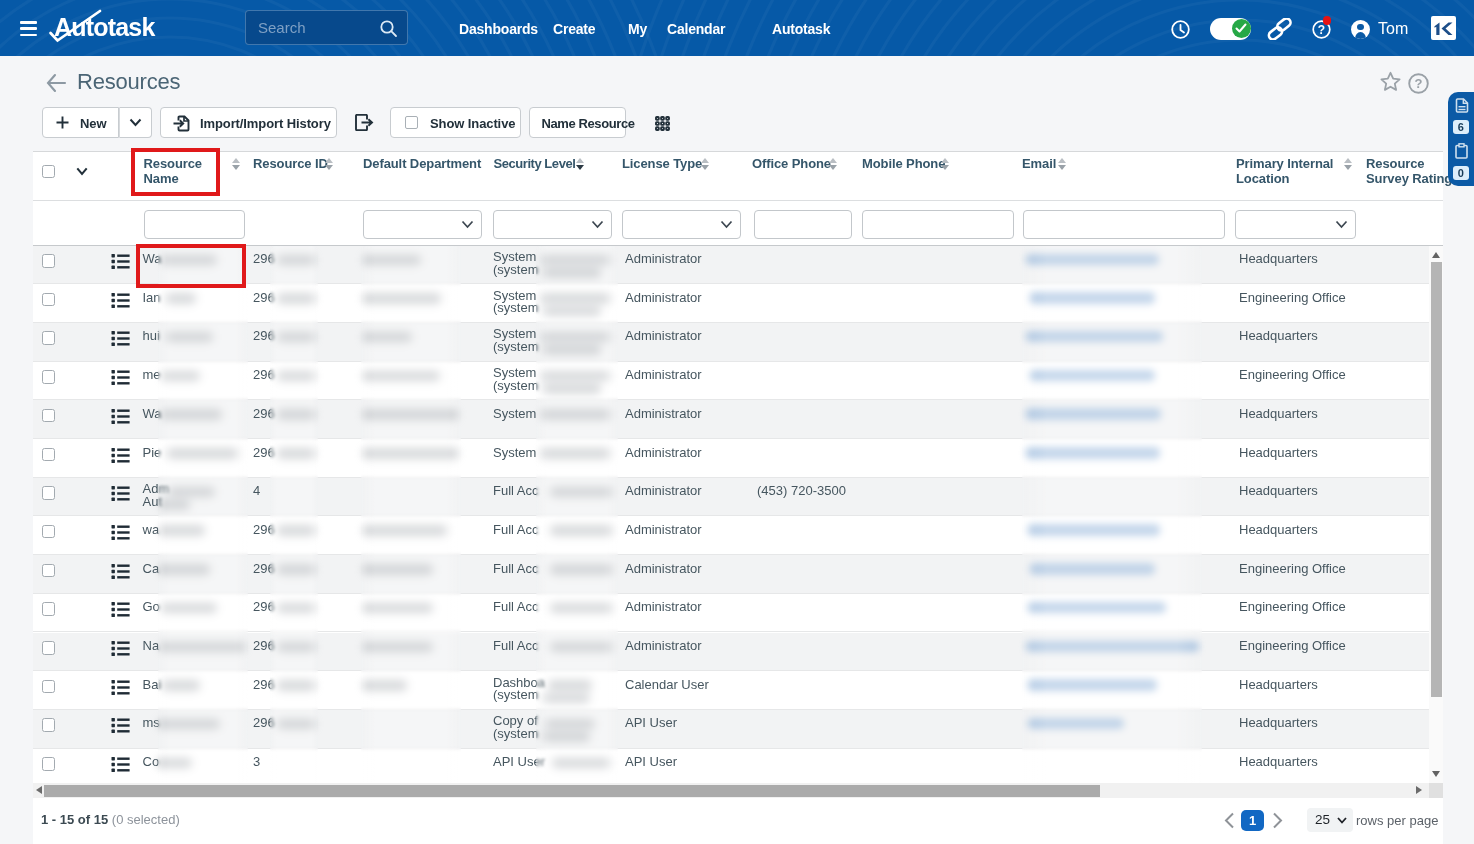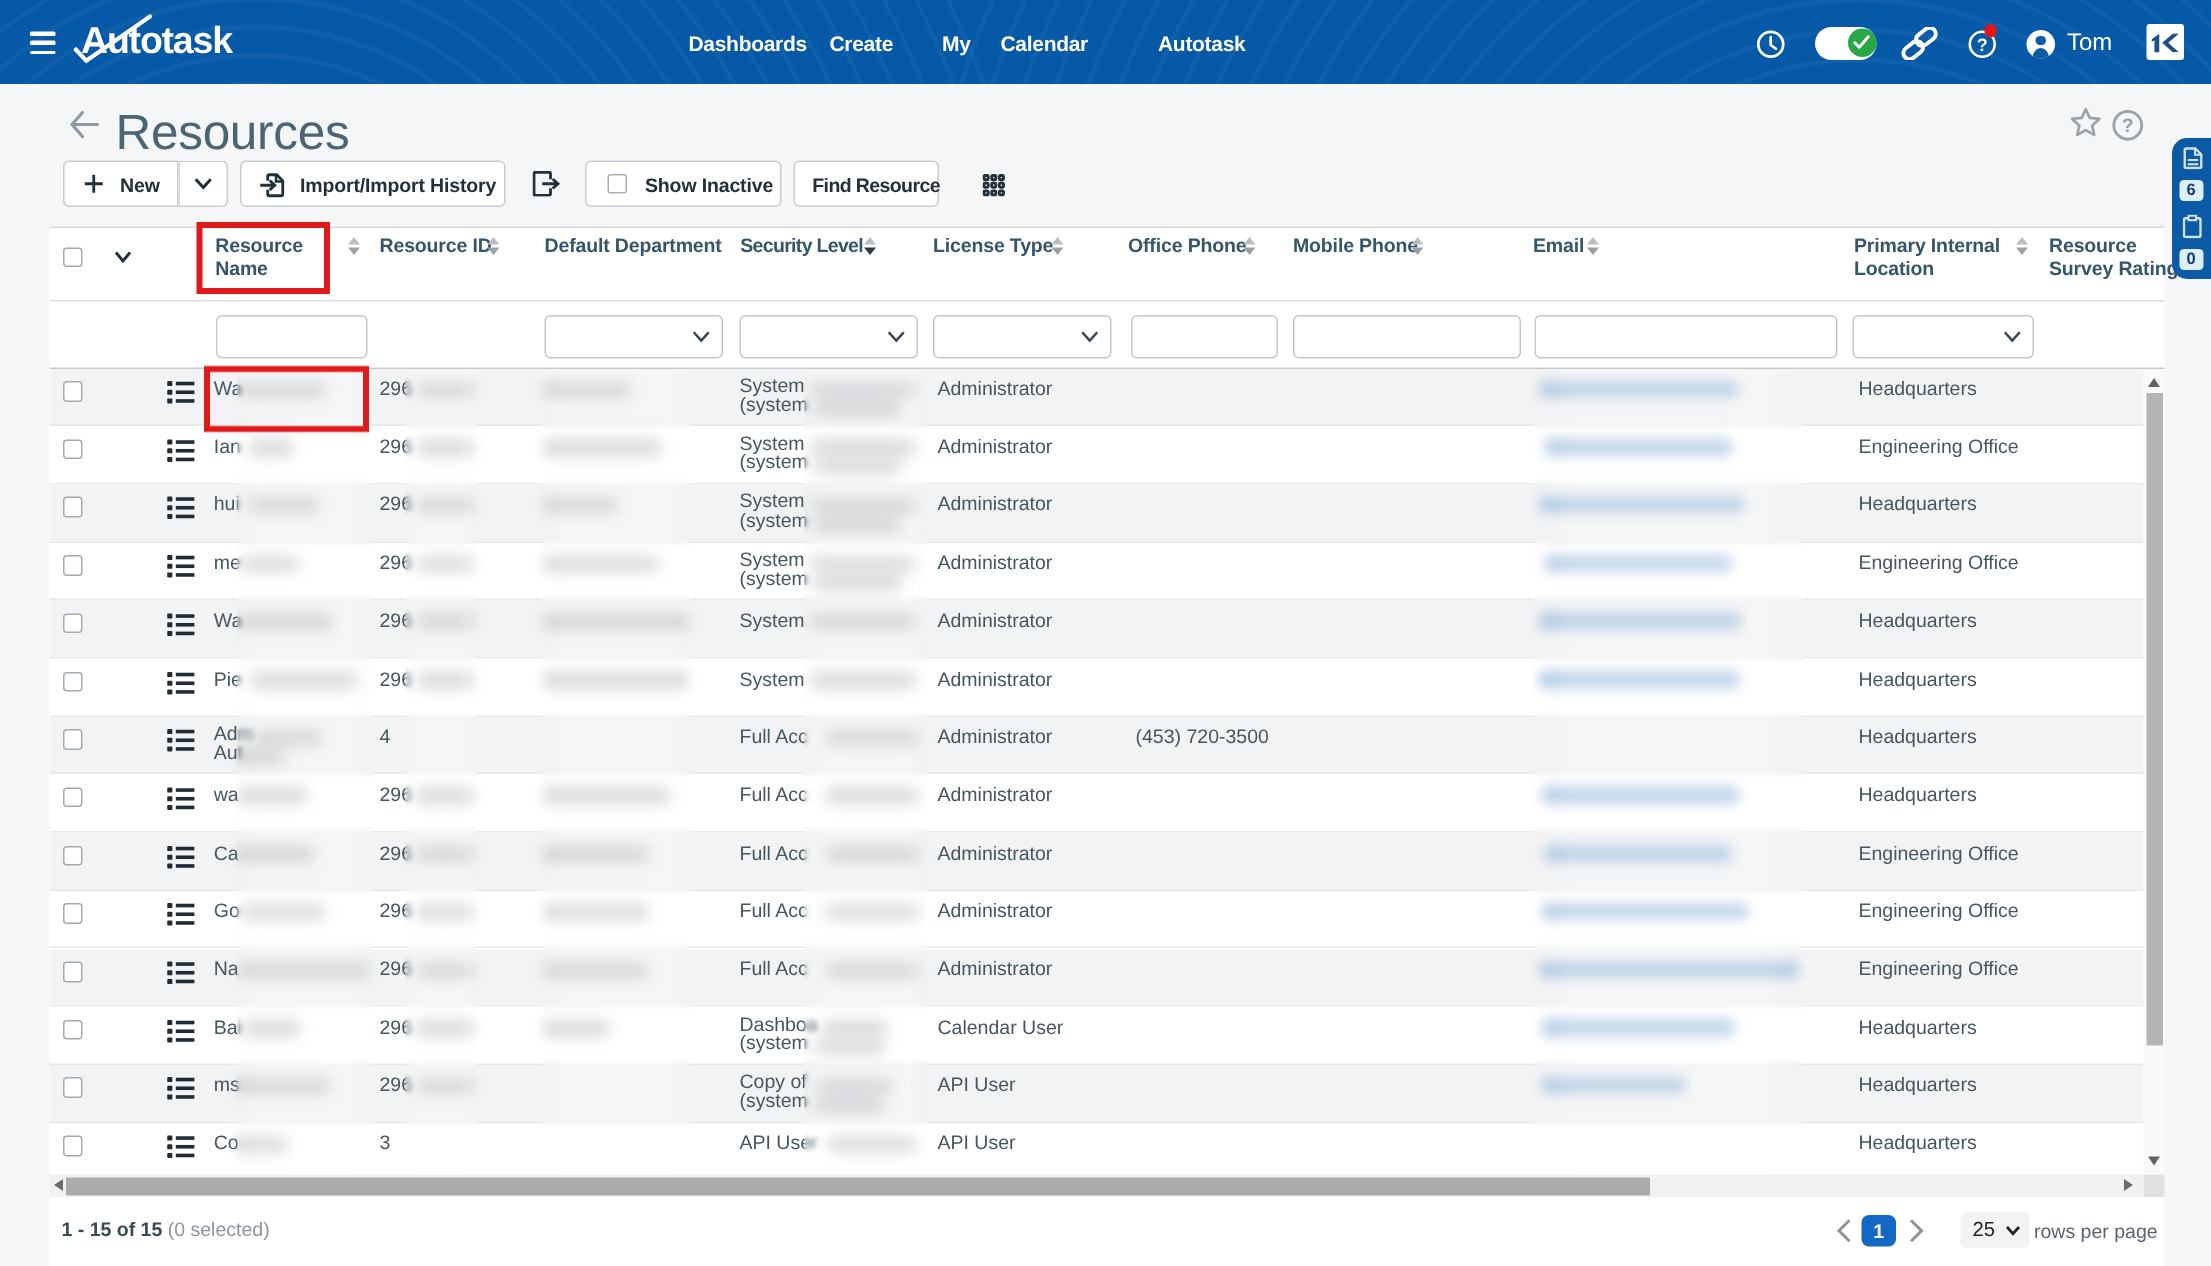--- a/index.html
+++ b/index.html
@@ -4,21 +4,21 @@
 * { margin:0; padding:0; box-sizing:border-box; }
 html,body { width:1474px; height:844px; overflow:hidden; font-family:"Liberation Sans", sans-serif; background:#f5f6f8; -webkit-font-smoothing:antialiased; }
 .abs { position:absolute; }
 #stage { position:relative; width:1474px; height:844px; }
 
 #topbar { position:absolute; left:0; top:0; width:1474px; height:56px; background:#0659a7; overflow:hidden; }
 #topbar .nav { position:absolute; top:21px; color:#fff; font-size:14px; font-weight:700; letter-spacing:-0.2px; }
 #search { position:absolute; left:245px; top:10px; width:163px; height:35px; background:#07498c; border:1px solid rgba(160,195,228,0.38); border-radius:4px; }
 #search .ph { position:absolute; left:12px; top:8px; font-size:15px; color:#7fa0c4; }
 
-#title { position:absolute; left:77px; top:69px; font-size:33px; color:#4b6575; letter-spacing:-0.2px; }
+#title { position:absolute; left:77px; top:69px; font-size:22px; color:#4b6575; letter-spacing:-0.2px; }
 
 .btn { position:absolute; top:107px; height:31px; background:#fff; border:1px solid #c8ccd0; border-radius:4px; }
 .btxt { position:absolute; top:116px; font-size:13px; font-weight:700; color:#22303a; letter-spacing:-0.1px; white-space:nowrap; }
 
 #tablecard { position:absolute; left:33px; top:151px; width:1410px; height:647px; background:#fff; border-top:1px solid #d6d8da; }
 .hd { position:absolute; font-size:13px; font-weight:700; color:#35566a; line-height:15px; letter-spacing:-0.1px; }
 .finp { position:absolute; height:29px; background:#fff; border:1px solid #c3c7cb; border-radius:4px; }
 .fsel { position:absolute; height:29px; background:#fff; border:1px solid #c3c7cb; border-radius:4px; }
 .row { position:absolute; left:33px; width:1396px; border-bottom:1px solid #e6e7e8; }
 .cb { position:absolute; width:13.5px; height:13.5px; border:1.5px solid #a3aab0; border-radius:2.5px; background:#fff; }
@@ -90,20 +90,27 @@
 
   <div class="abs" style="left:19.5px;top:21px;width:17.3px;height:2.6px;background:#fff;border-radius:1px"></div>
   <div class="abs" style="left:19.5px;top:27.4px;width:17.3px;height:2.6px;background:#fff;border-radius:1px"></div>
   <div class="abs" style="left:19.5px;top:33.8px;width:17.3px;height:2.6px;background:#fff;border-radius:1px"></div>
 
   <div class="abs" style="left:54px;top:13px;color:#fff;font-size:25px;font-weight:700;letter-spacing:-0.8px">Autotask</div>
   <svg class="abs" style="left:44px;top:6px" width="70" height="44" viewBox="0 0 70 44">
     <path d="M6.5 27 L13.5 34.5 L56 5" fill="none" stroke="#fff" stroke-width="2.7" stroke-linecap="round"></path>
   </svg>
 
+  <div id="search">
+        <span class="ph">Search</span>
+    <svg style="position:absolute;right:9px;top:8px" width="19" height="19" viewBox="0 0 19 19">
+          <circle cx="8" cy="8" r="5.7" fill="none" stroke="#dce9f5" stroke-width="1.8"></circle>
+          <line x1="12.2" y1="12.2" x2="17" y2="17" stroke="#dce9f5" stroke-width="1.8" stroke-linecap="round"></line>
+        </svg>
+  </div>
 
   <div class="nav" style="left:459px">Dashboards</div>
   <div class="nav" style="left:553px">Create</div>
   <div class="nav" style="left:628px">My</div>
   <div class="nav" style="left:667px">Calendar</div>
   <div class="nav" style="left:772px">Autotask</div>
 
   <svg class="abs" style="left:1171px;top:20px" width="19" height="19" viewBox="0 0 19 19">
     <circle cx="9.5" cy="9.5" r="8.3" fill="none" stroke="#fff" stroke-width="1.8"></circle>
     <path d="M9.5 4.8 L9.5 10 L13 12.5" fill="none" stroke="#fff" stroke-width="1.8" stroke-linecap="round"></path>
@@ -176,21 +183,21 @@
 <svg class="abs" style="left:355px;top:114px" width="19" height="17" viewBox="0 0 19 17">
   <path d="M12 5.5 L12 1.8 Q12 0.8 11 0.8 L2 0.8 Q1 0.8 1 1.8 L1 15.2 Q1 16.2 2 16.2 L11 16.2 Q12 16.2 12 15.2 L12 11.5" fill="none" stroke="#22303a" stroke-width="1.9"></path>
   <path d="M6.5 8.5 L16.5 8.5 M13.4 5.3 L17 8.5 L13.4 11.7" fill="none" stroke="#22303a" stroke-width="1.9"></path>
 </svg>
 
 <div class="btn" style="left:389.5px;width:131.5px"></div>
 <div class="abs" style="left:405px;top:116px;width:13px;height:13px;border:1.5px solid #a9b0b6;border-radius:2px;background:#fff"></div>
 <div class="btxt" style="left:430px">Show Inactive</div>
 
 <div class="btn" style="left:529px;width:97px"></div>
-<div class="btxt" style="left:541.5px;letter-spacing:-0.4px">Find Resource</div>
+<div class="btxt" style="left:541.5px;letter-spacing:-0.4px">Name Resource</div>
 
 <svg class="abs" style="left:654.5px;top:115.5px" width="15" height="15" viewBox="0 0 15 15">
   <g fill="none" stroke="#22303a" stroke-width="1.9">
     <rect x="1" y="1" width="2.8" height="2.8" rx="0.7"></rect>
         <rect x="6.1" y="1" width="2.8" height="2.8" rx="0.7"></rect>
         <rect x="11.2" y="1" width="2.8" height="2.8" rx="0.7"></rect>
     <rect x="1" y="6.1" width="2.8" height="2.8" rx="0.7"></rect>
         <rect x="6.1" y="6.1" width="2.8" height="2.8" rx="0.7"></rect>
         <rect x="11.2" y="6.1" width="2.8" height="2.8" rx="0.7"></rect>
     <rect x="1" y="11.2" width="2.8" height="2.8" rx="0.7"></rect>

